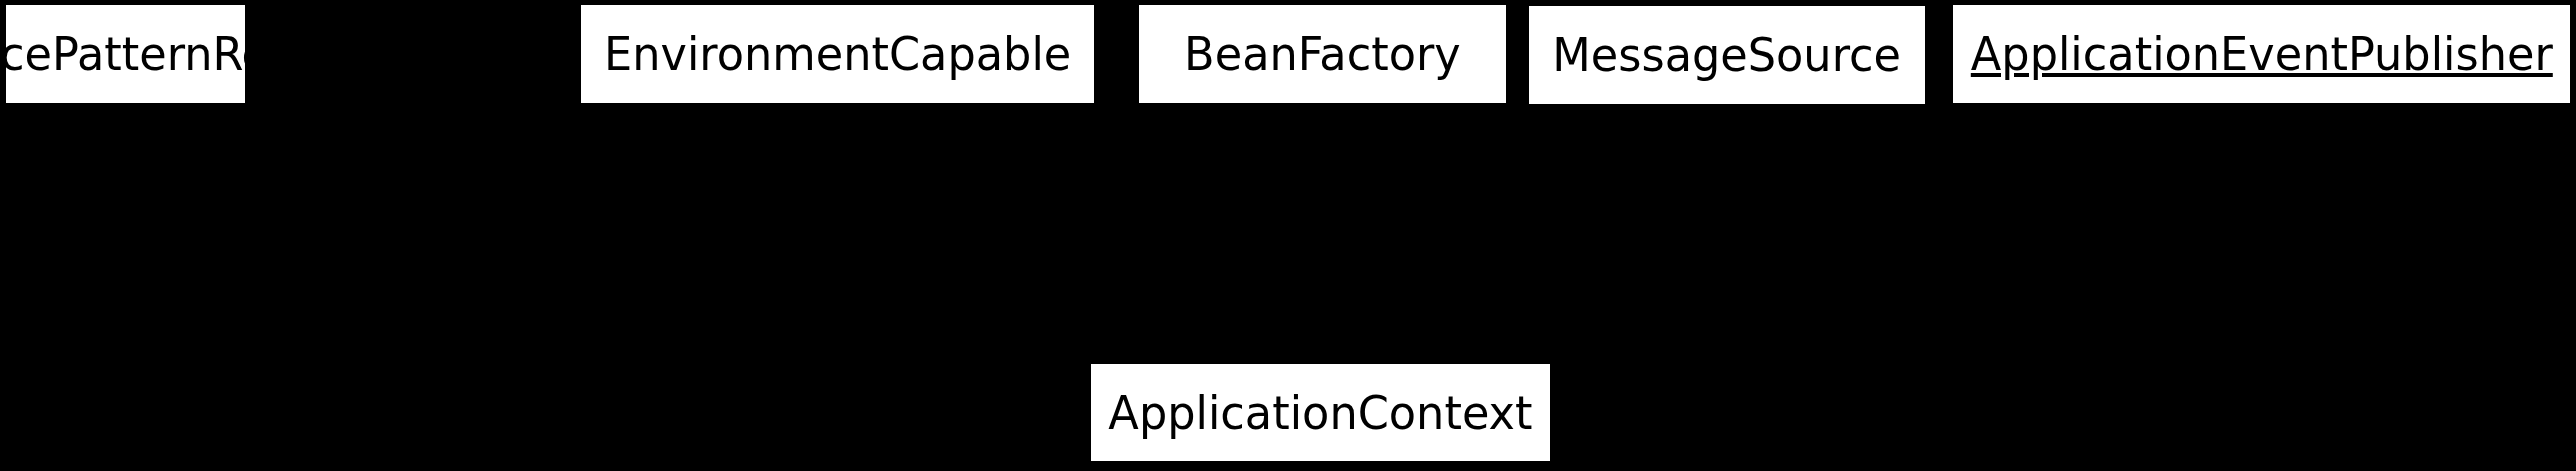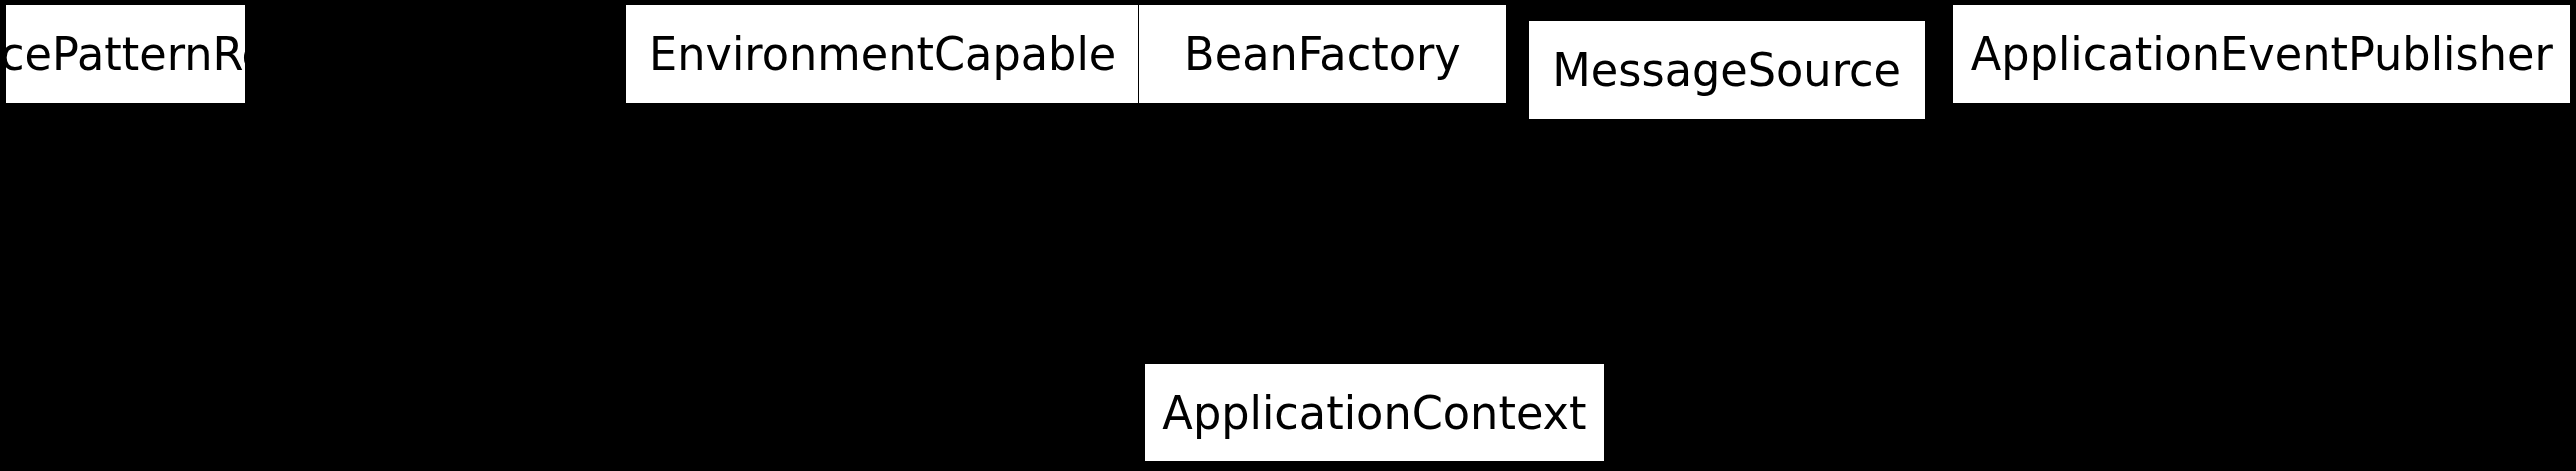--- a/index.html
+++ b/index.html
@@ -78,34 +78,34 @@
 
       <path class="connector-line" d="M 2140 521 L 2140 340 L 3244 340 L 3244 165"></path>
       <polygon class="connector-arrowhead" points="3244,149 3224,182 3264,182"></polygon>
     </g>
   </svg>
 
   <div class="uml-box" id="box-resource-pattern-resolver" style="left:4.9px; top:3.5px; width:241px; height:100px;">
     <span class="uml-box-label">ResourcePatternResolver</span>
   </div>
 
-  <div class="uml-box" id="box-environment-capable" style="left:625px; top:3.5px; width:515px; height:100px;text-align:center;">
+  <div class="uml-box" id="box-environment-capable" style="left:580px; top:3.5px; width:515px; height:100px;text-align:center;">
     <span class="uml-box-label">EnvironmentCapable</span>
   </div>
 
   <div class="uml-box" id="box-bean-factory" style="left:1138px; top:3.5px; width:369px; height:100px;justify-content:center;">
     <span class="uml-box-label">BeanFactory</span>
   </div>
 
-  <div class="uml-box" id="box-message-source" style="left:1528px; top:20px; width:398px; height:100px;">
+  <div class="uml-box" id="box-message-source" style="left:1528px; top:5px; width:398px; height:100px;">
     <span class="uml-box-label">MessageSource</span>
   </div>
 
-  <div class="uml-box" id="box-application-event-publisher" style="left:1952px; top:3.5px; width:619px; height:100px;">
+  <div class="uml-box" id="box-application-event-publisher" style="left:1952px; top:3.5px; width:619px; height:100px;text-decoration:underline;">
     <span class="uml-box-label">ApplicationEventPublisher</span>
   </div>
 
-  <div class="uml-box" id="box-application-context" style="left:1144px; top:363px; width:461px; height:99px;align-items:center;">
+  <div class="uml-box" id="box-application-context" style="left:1090px; top:363px; width:461px; height:99px;align-items:center;">
     <span class="uml-box-label">ApplicationContext</span>
   </div>
 
 </div>
 
 
 </body></html>

